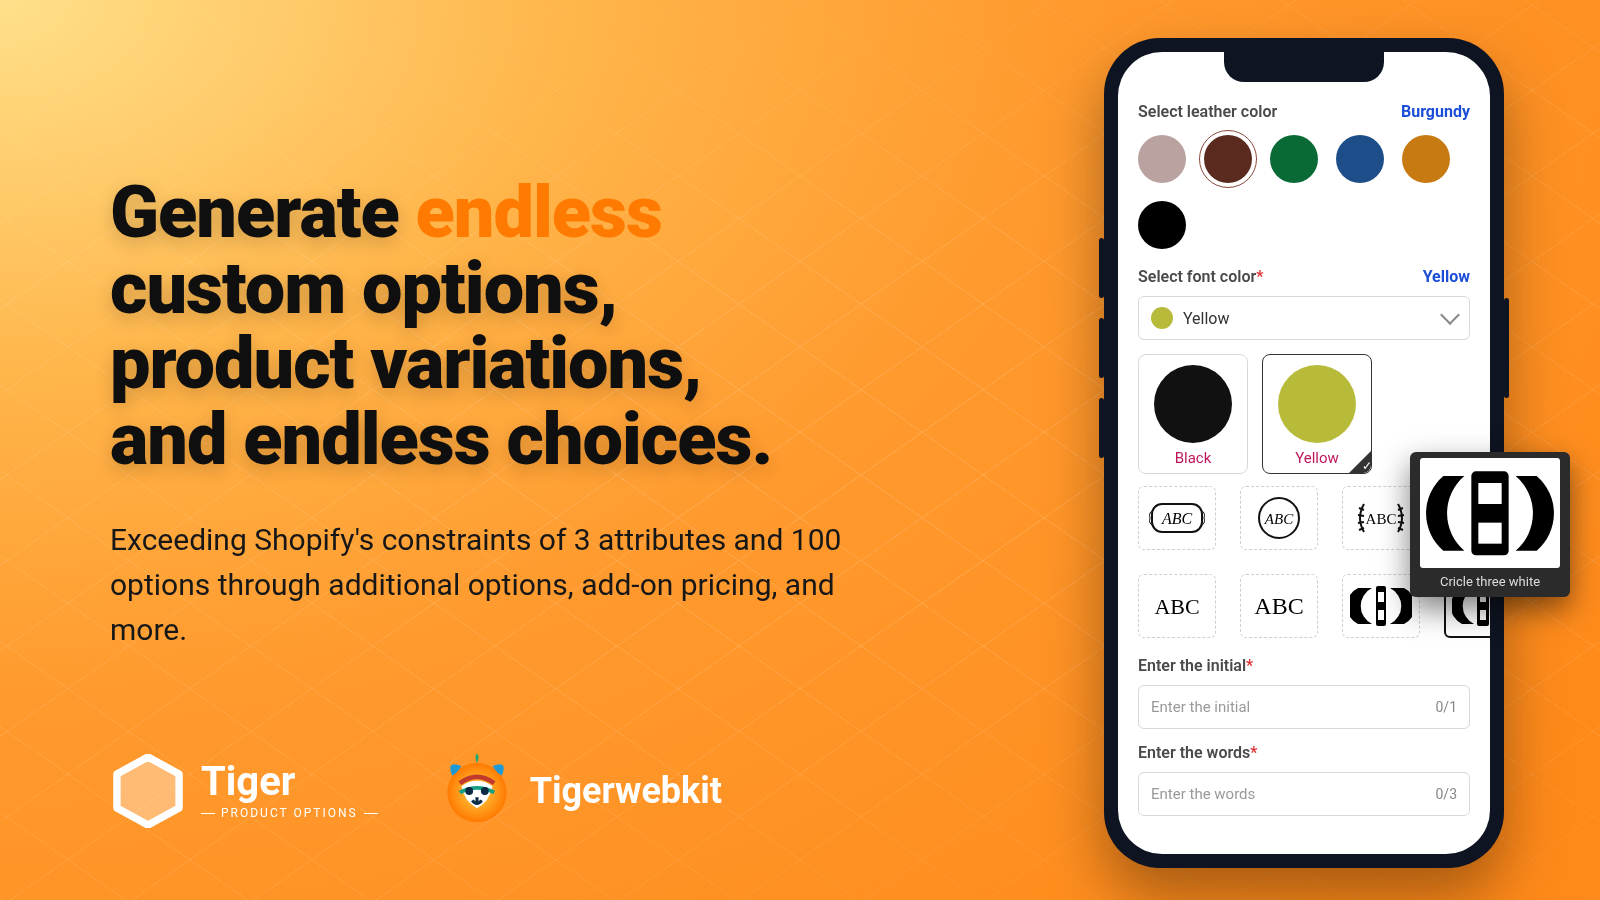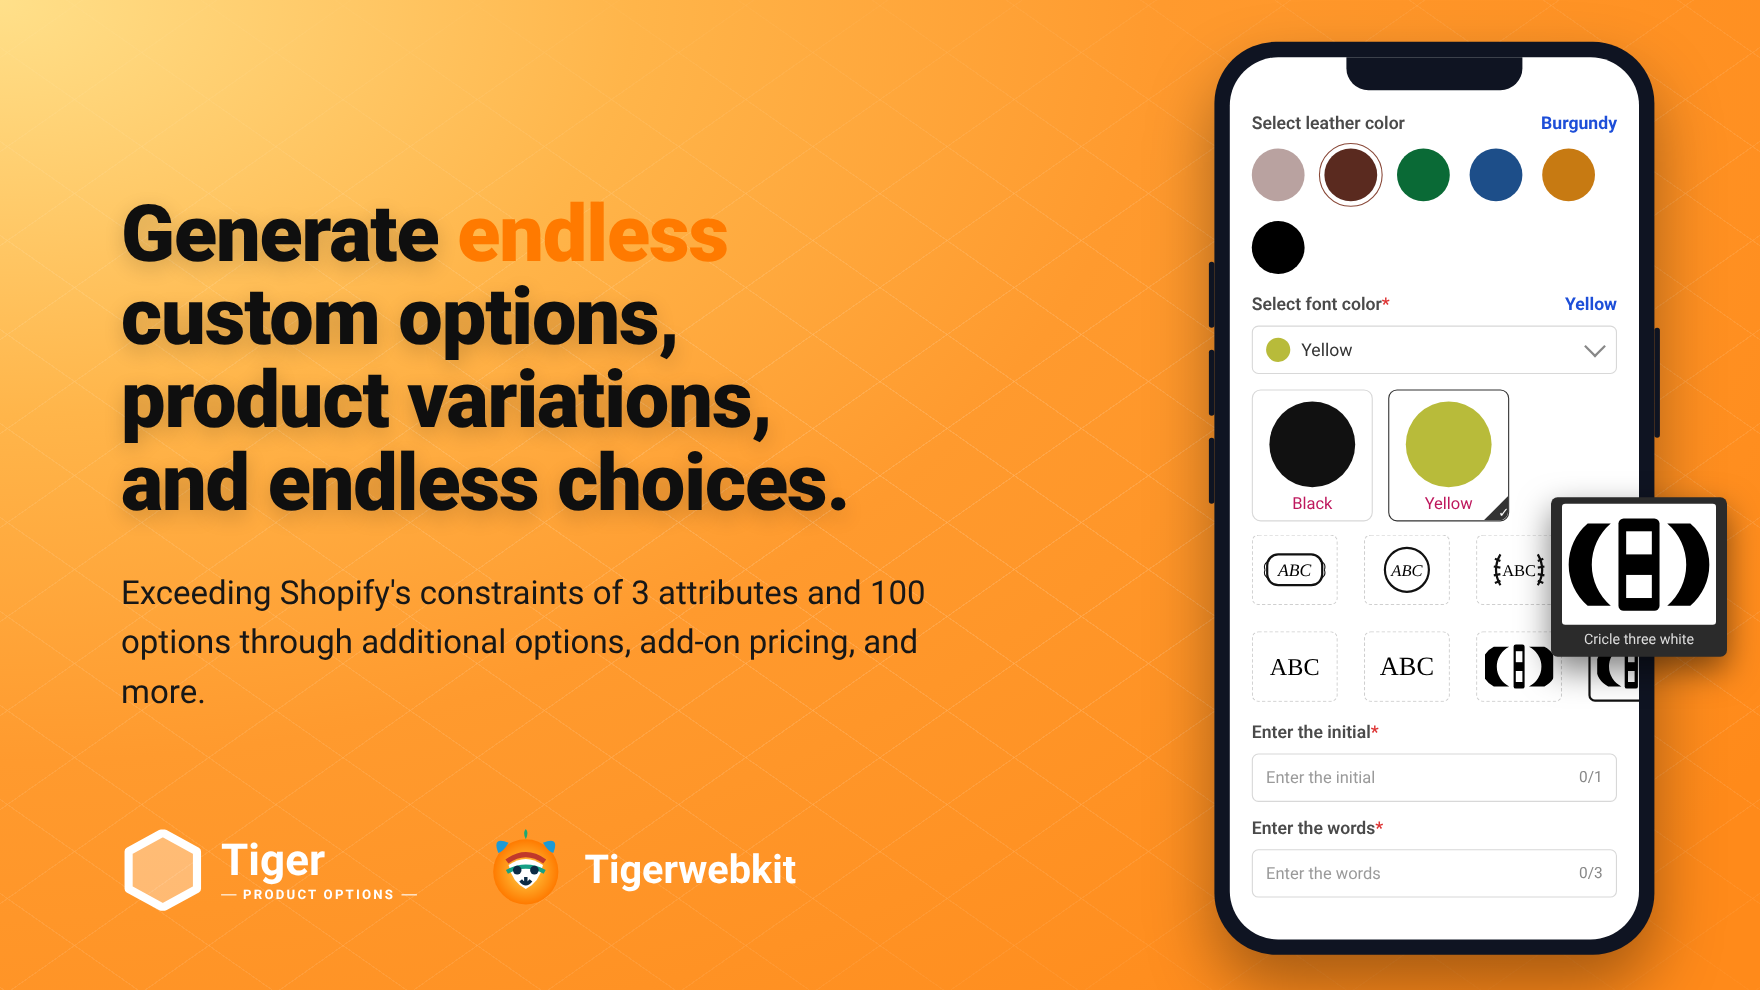--- a/index.html
+++ b/index.html
@@ -28,21 +28,21 @@
     text-shadow: 0 6px 18px rgba(0,0,0,0.18); }
   .headline .accent { color:#ff7a00; text-shadow:none; }
   .sub { margin-top:40px; font-size:30px; line-height:1.5; color:#171717; font-weight:400; max-width:740px; }
 
   .logos { position:absolute; left:111px; bottom:70px; display:flex; align-items:center; gap:60px; }
   .logo-tiger { display:flex; align-items:center; gap:16px; color:#fff; }
   .hex { width:74px; height:74px; position:relative; }
   .hex svg { width:100%; height:100%; display:block; }
   .logo-tiger .text { display:flex; flex-direction:column; }
   .logo-tiger .brand { font-size:40px; font-weight:700; color:#fff; line-height:1; }
-  .logo-tiger .tag { font-size:12px; letter-spacing:2px; font-weight:700; color:#fff; margin-top:4px; display:flex; align-items:center; gap:6px;}
+  .logo-tiger .tag { font-size:12px; letter-spacing:2px; font-weight:400; color:#fff; margin-top:4px; display:flex; align-items:center; gap:6px;}
   .logo-tiger .tag::before, .logo-tiger .tag::after { content:""; flex:0 0 14px; height:1px; background:#fff; }
 
   .logo-twk { display:flex; align-items:center; gap:14px; color:#fff; }
   .tigerhead { width:78px; height:78px; }
   .logo-twk .brand { font-size:36px; font-weight:700; color:#fff; }
 
   
   .phone {
     position:absolute; right:96px; top:38px; width:400px; height:830px;
     background:#0f1422; border-radius:56px; padding:14px;

